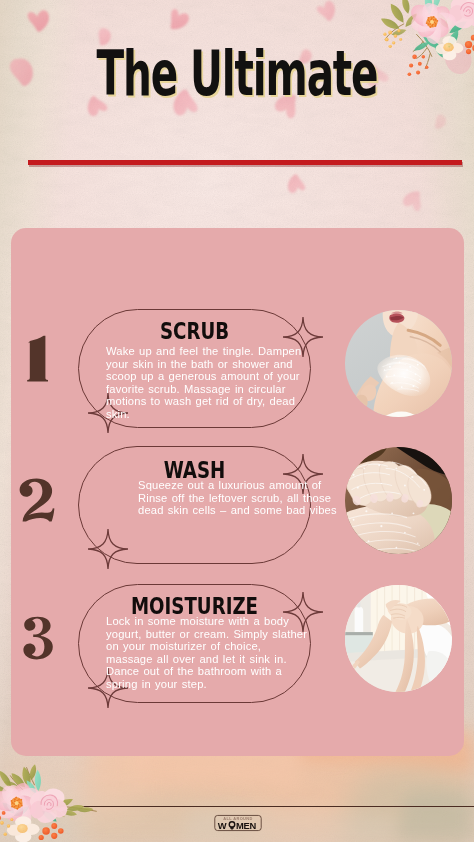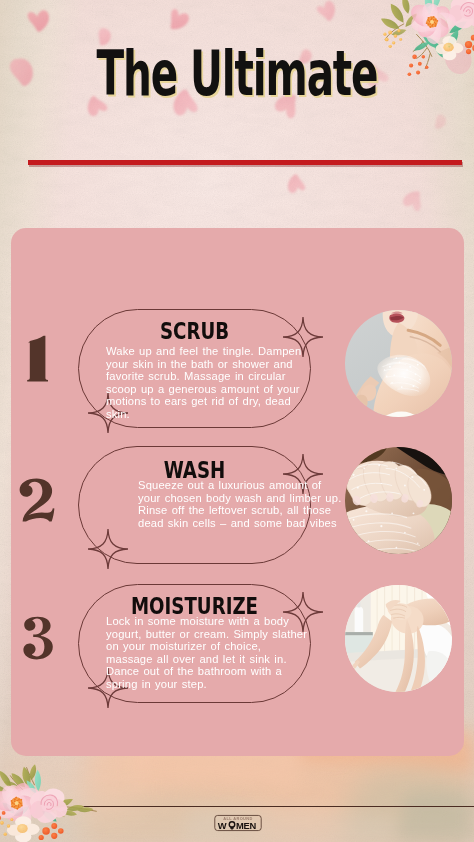--- a/index.html
+++ b/index.html
@@ -305,23 +305,23 @@
         <svg class="spark" width="56" height="56" viewBox="-28 -28 56 56" style="left: 275px; top: 309px;">
           <path d="M0,-20 C0.5,-6.2 6.2,-0.5 20,0 C6.2,0.5 0.5,6.2 0,20 C-0.5,6.2 -6.2,0.5 -20,0 C-6.2,-0.5 -0.5,-6.2 0,-20 Z" fill="none" stroke="#6d3b3a" stroke-width="1.3"></path>
         </svg>
         <svg class="spark" width="56" height="56" viewBox="-28 -28 56 56" style="left: 80px; top: 385px;">
           <path d="M0,-20 C0.5,-6.2 6.2,-0.5 20,0 C6.2,0.5 0.5,6.2 0,20 C-0.5,6.2 -6.2,0.5 -20,0 C-6.2,-0.5 -0.5,-6.2 0,-20 Z" fill="none" stroke="#6d3b3a" stroke-width="1.3"></path>
         </svg>
         <div class="headline" style="top: 320px; left: 78px; width: 233px; right: auto;">SCRUB</div>
         <div class="btext" style="left: 106px; top: 345px; width: 196px;">
           <div class="bline">Wake up and feel the tingle. Dampen</div>
           <div class="bline">your skin in the bath or shower and</div>
+          <div class="bline">scoop up a generous amount of your</div>
           <div class="bline">favorite scrub. Massage in circular</div>
-          <div class="bline">scoop up a generous amount of your</div>
-          <div class="bline">motions to ears get rid of dry, dead</div>
+          <div class="bline">motions to wash get rid of dry, dead</div>
           <div class="bline">skin.</div>
         </div>
         <div class="photo" style="left: 345px; top: 310px; width: 107px; height: 107px;"><svg width="107" height="107" viewBox="0 0 100 100" preserveAspectRatio="xMidYMid slice">
   <defs>
    <linearGradient id="p0bg" x1="0" y1="0" x2="0.6" y2="1">
      <stop offset="0" stop-color="#cfd2d2"></stop>
                 <stop offset="1" stop-color="#c3c8c9"></stop>
               </linearGradient>
    <linearGradient id="p0sk" x1="0.15" y1="0.1" x2="0.95" y2="0.9">
      <stop offset="0" stop-color="#f7dcc6"></stop>
@@ -398,21 +398,20 @@
         <div class="bubble" style="left: 78px; top: 446px; width: 233px; height: 118px;"></div>
         <svg class="spark" width="56" height="56" viewBox="-28 -28 56 56" style="left: 275px; top: 446px;">
           <path d="M0,-20 C0.5,-6.2 6.2,-0.5 20,0 C6.2,0.5 0.5,6.2 0,20 C-0.5,6.2 -6.2,0.5 -20,0 C-6.2,-0.5 -0.5,-6.2 0,-20 Z" fill="none" stroke="#6d3b3a" stroke-width="1.3"></path>
         </svg>
         <svg class="spark" width="56" height="56" viewBox="-28 -28 56 56" style="left: 80px; top: 521px;">
           <path d="M0,-20 C0.5,-6.2 6.2,-0.5 20,0 C6.2,0.5 0.5,6.2 0,20 C-0.5,6.2 -6.2,0.5 -20,0 C-6.2,-0.5 -0.5,-6.2 0,-20 Z" fill="none" stroke="#6d3b3a" stroke-width="1.3"></path>
         </svg>
         <div class="headline" style="top: 459px; left: 78px; width: 233px; right: auto;">WASH</div>
         <div class="btext" style="left: 106px; top: 479px; width: 196px; margin-left: 32px;">
           <div class="bline">Squeeze out a luxurious amount of</div>
-          <div class="bline">your chosen body wash and limber up.</div>
           <div class="bline">Rinse off the leftover scrub, all those</div>
           <div class="bline">dead skin cells – and some bad vibes</div>
         </div>
         <div class="photo" style="left: 345px; top: 447px; width: 107px; height: 107px;"><svg width="107" height="107" viewBox="0 0 100 100" preserveAspectRatio="xMidYMid slice">
   <defs>
    <linearGradient id="p1bg" x1="0" y1="0" x2="1" y2="1">
      <stop offset="0" stop-color="#a07455"></stop>
                 <stop offset="0.5" stop-color="#6e4a33"></stop>
      <stop offset="1" stop-color="#3a2a20"></stop>
               </linearGradient>

